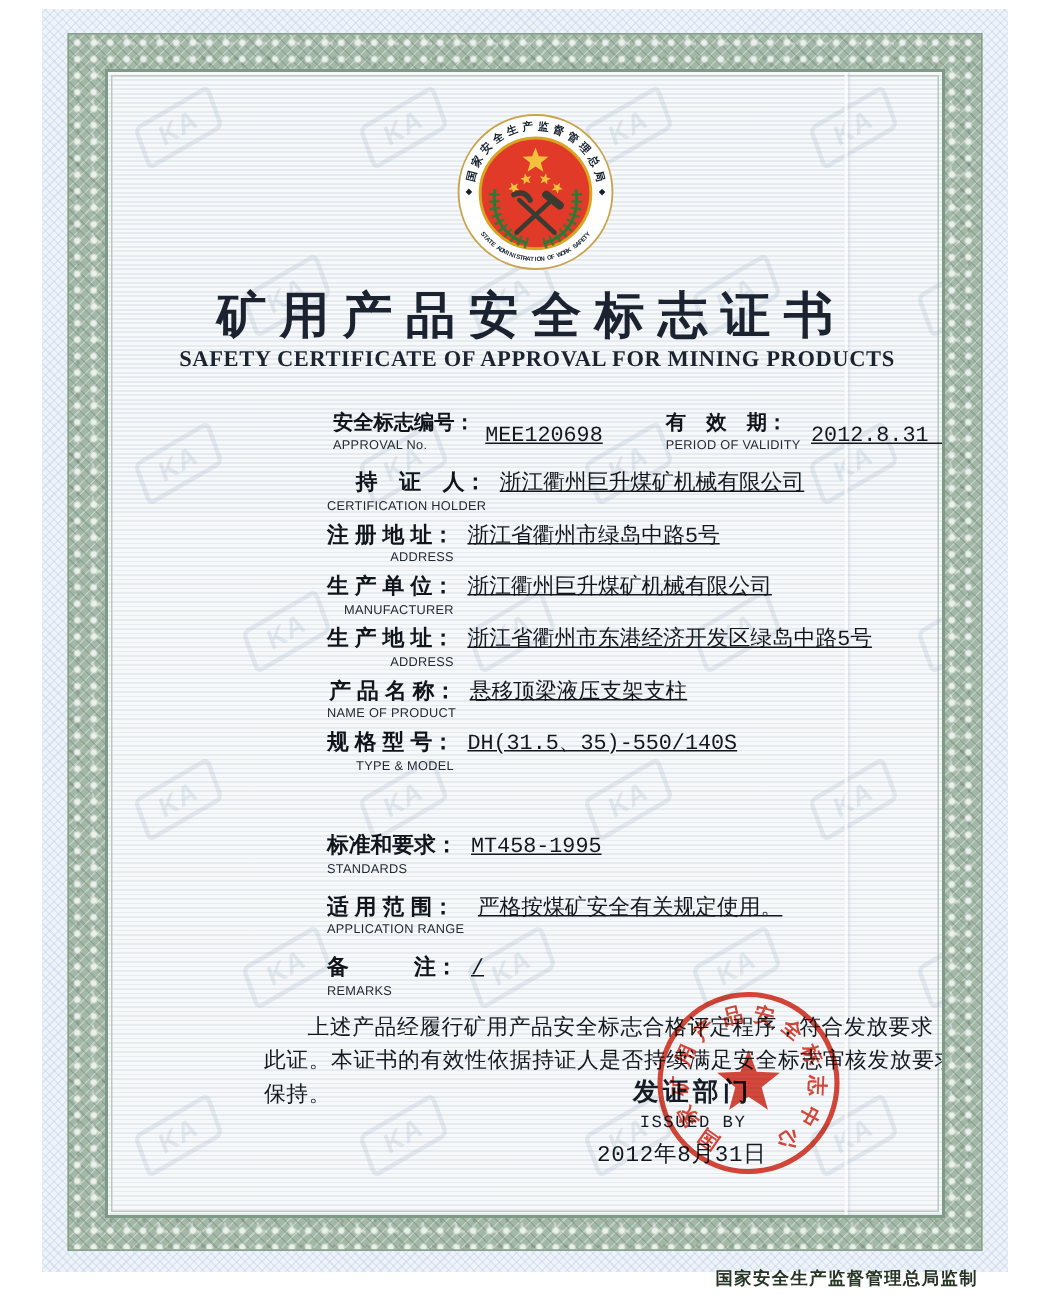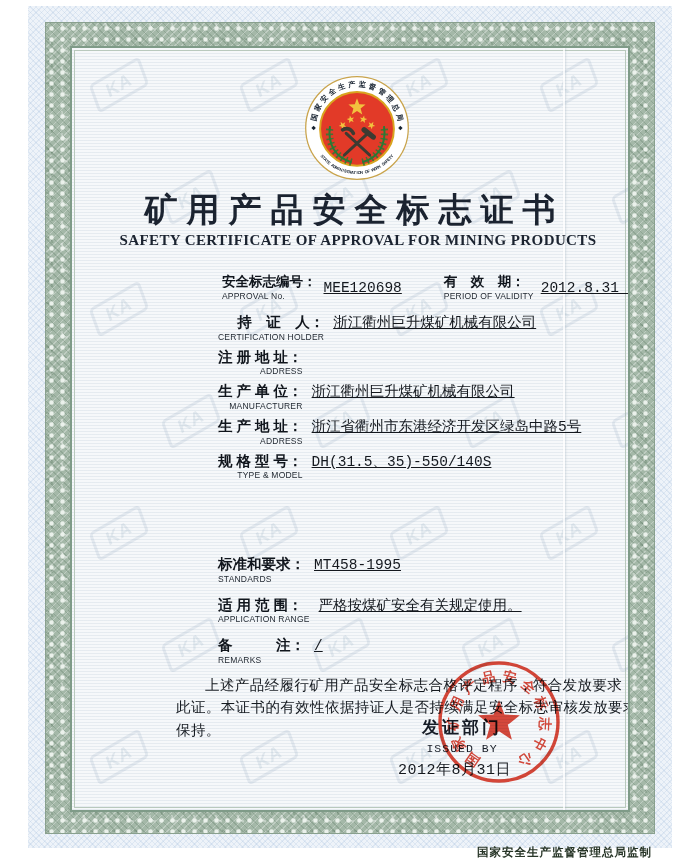--- a/index.html
+++ b/index.html
@@ -56,21 +56,21 @@
     color:#10151c; white-space:nowrap; line-height:1.15; }
   .fcaption { font-family:"Liberation Sans",sans-serif; font-size:8.5px; color:#232a33;
     letter-spacing:.2px; margin-top:1px; white-space:nowrap; }
   .fvalue { font-family:"Liberation Mono","Liberation Serif",monospace; font-size:14.5px;
     color:#14181e; white-space:nowrap; line-height:1.2;text-decoration:underline; }
   .frow { display:flex; align-items:flex-start; margin-bottom:7px; }
   .frow .fvalue { margin-left:9px; margin-top:1px; }
 
   .hdr-row { position:absolute; left:150px; top:226px; width:420px; display:flex; }
   .hdr-pair2 { margin-left:42px; }
-  .hdr-pair { display:flex; align-items:center; }
+  .hdr-pair { display:flex; align-items:flex-end; }
   .hdr-pair .fvalue { margin-left:7px; margin-top:2px; }
   .hdr-row .flabel { font-size:13.5px; }
 
   .grp2 { position:absolute; left:146px; top:266px;text-align:right; }
   .grp3 { position:absolute; left:146px; top:508px; }
   .grp3 .frow { margin-bottom:13px; }
 
   .declaration { position:absolute; left:104px; top:626px; width:492px;
     font-family:"Liberation Serif",serif; font-size:14.5px; line-height:1.55;
     color:#151a20; text-indent:2em; letter-spacing:.4px; }
@@ -235,34 +235,42 @@
               <div class="flabel">持　证　人：</div>
           <div class="fcaption">CERTIFICATION HOLDER</div>
             </div>
           <div class="fvalue">浙江衢州巨升煤矿机械有限公司</div>
         </div>
         <div class="frow">
           <div>
               <div class="flabel">注 册 地 址：</div>
           <div class="fcaption">ADDRESS</div>
             </div>
+          <div class="fvalue">浙江省衢州市绿岛中路5号</div>
         </div>
         <div class="frow">
           <div>
               <div class="flabel">生 产 单 位：</div>
           <div class="fcaption">MANUFACTURER</div>
             </div>
           <div class="fvalue">浙江衢州巨升煤矿机械有限公司</div>
         </div>
         <div class="frow">
           <div>
               <div class="flabel">生 产 地 址：</div>
           <div class="fcaption">ADDRESS</div>
             </div>
           <div class="fvalue">浙江省衢州市东港经济开发区绿岛中路5号</div>
+        </div>
+        <div class="frow">
+          <div>
+              <div class="flabel">产 品 名 称：</div>
+          <div class="fcaption">NAME OF PRODUCT</div>
+            </div>
+          <div class="fvalue">悬移顶梁液压支架支柱</div>
         </div>
         <div class="frow">
           <div>
               <div class="flabel">规 格 型 号：</div>
           <div class="fcaption">TYPE &amp; MODEL</div>
             </div>
           <div class="fvalue">DH(31.5、35)-550/140S</div>
         </div>
       </div>
 

